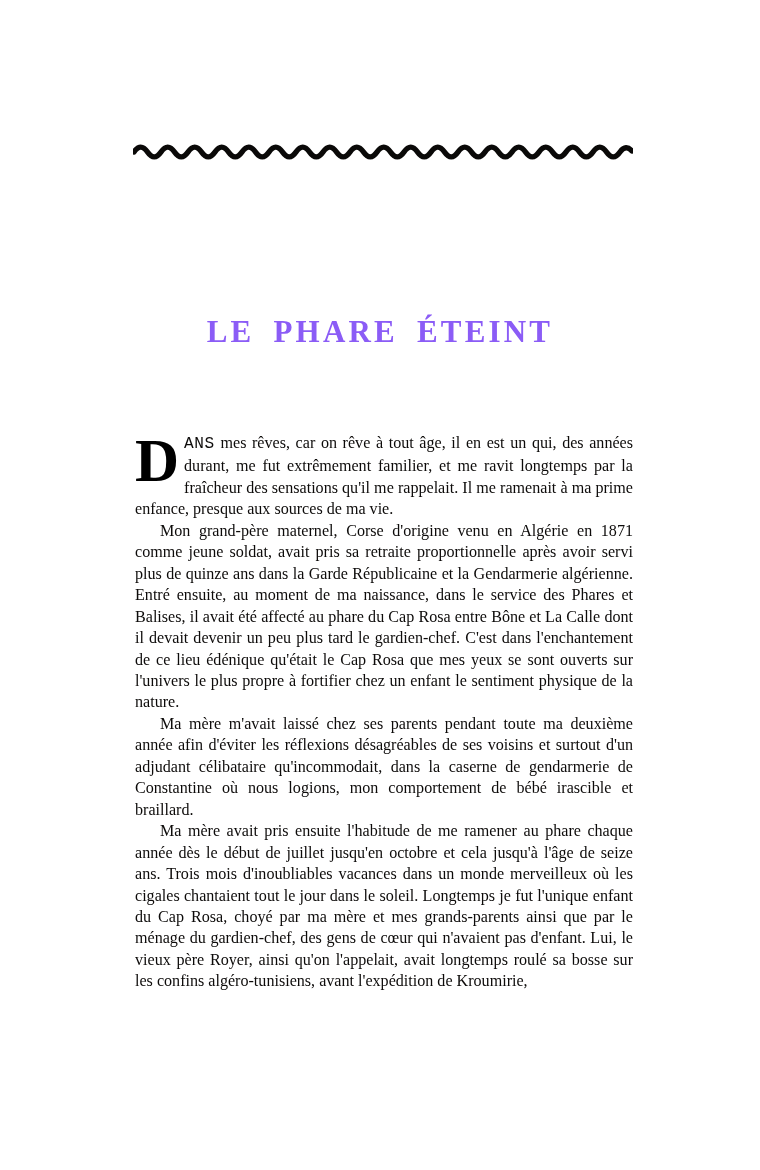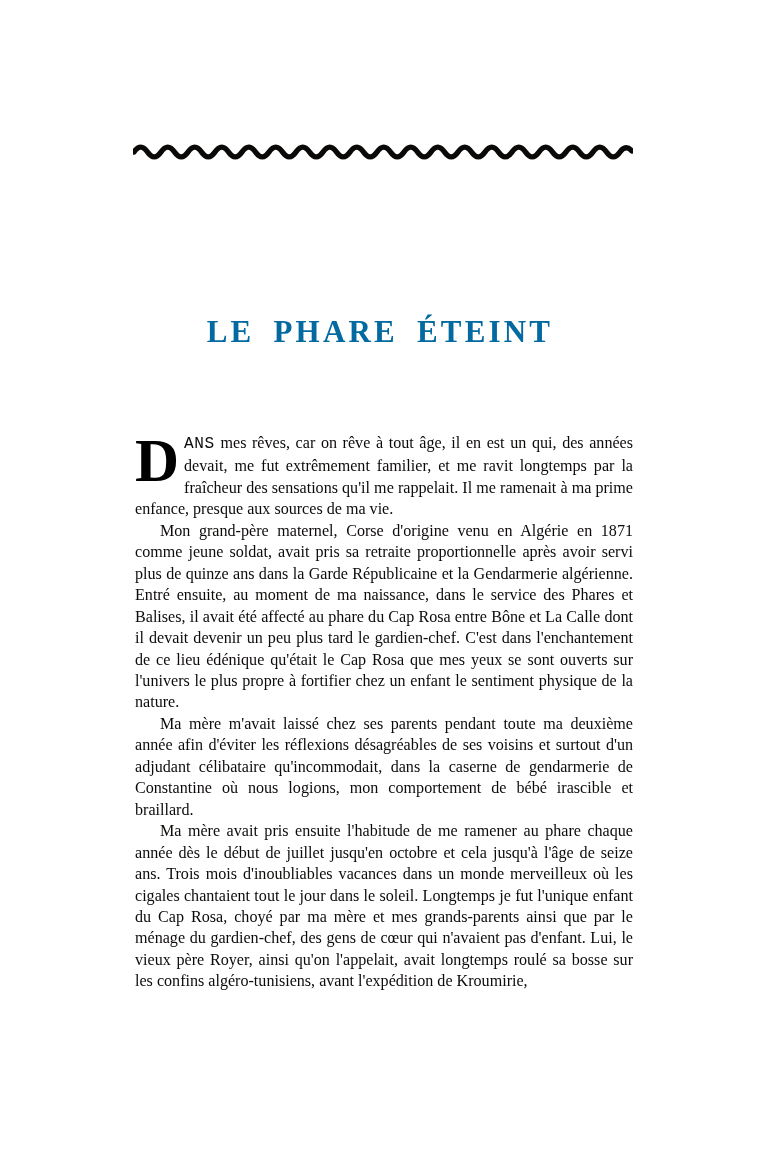--- a/index.html
+++ b/index.html
@@ -39,21 +39,21 @@
     position: absolute;
     left: 0;
     top: 293px;
     width: 760px;
     text-align: center;
     font-family: "Liberation Serif", "DejaVu Serif", serif;
     font-size: 31px;
     font-weight: bold;
     letter-spacing: 3.2px;
     word-spacing: 8px;
-    color: #0369a1;
+    color: #8b5cf6;
   }
 
   
   .textblock {
     position: absolute;
     left: 135px;
     top: 432px;
     width: 498px;
     font-size: 16.1px;
     line-height: 21.45px;
@@ -140,21 +140,21 @@
                  C 464.5,6.5 469,6.5 473.5,13 C 478,19.5 482.5,19.5 487,13
                  C 491,7.5 495,7.5 499,12"></path>
       </g>
     </svg>
   </div>
 
   <h1 class="chapter-title">LE  PHARE  ÉTEINT</h1>
 
   <div class="textblock">
 
-    <p class="opening"><span class="dropcap">D</span><span class="smallcaps">ANS</span><span> mes rêves, car on rêve à tout âge, il en est un qui, des années devait, me fut extrêmement familier, et me ravit longtemps par la fraîcheur des sensations qu'il me rappelait. Il me ramenait à ma prime enfance, presque aux sources de ma vie.</span></p>
+    <p class="opening"><span class="dropcap">D</span><span class="smallcaps">ANS</span><span> mes rêves, car on rêve à tout âge, il en est un qui, des années durant, me fut extrêmement familier, et me ravit longtemps par la fraîcheur des sensations qu'il me rappelait. Il me ramenait à ma prime enfance, presque aux sources de ma vie.</span></p>
 
     <p>Mon grand-père maternel, Corse d'origine venu en Algérie en 1871 comme jeune soldat, avait pris sa retraite proportionnelle après avoir servi plus de quinze ans dans la Garde Républicaine et la Gendarmerie algérienne. Entré ensuite, au moment de ma naissance, dans le service des Phares et Balises, il avait été affecté au phare du Cap Rosa entre Bône et La Calle dont il devait devenir un peu plus tard le gardien-chef. C'est dans l'enchantement de ce lieu édénique qu'était le Cap Rosa que mes yeux se sont ouverts sur l'univers le plus propre à fortifier chez un enfant le sentiment physique de la nature.</p>
 
     <p>Ma mère m'avait laissé chez ses parents pendant toute ma deuxième année afin d'éviter les réflexions désagréables de ses voisins et surtout d'un adjudant célibataire qu'incommodait, dans la caserne de gendarmerie de Constantine où nous logions, mon comportement de bébé irascible et braillard.</p>
 
     <p>Ma mère avait pris ensuite l'habitude de me ramener au phare chaque année dès le début de juillet jusqu'en octobre et cela jusqu'à l'âge de seize ans. Trois mois d'inoubliables vacances dans un monde merveilleux où les cigales chantaient tout le jour dans le soleil. Longtemps je fut l'unique enfant du Cap Rosa, choyé par ma mère et mes grands-parents ainsi que par le ménage du gardien-chef, des gens de cœur qui n'avaient pas d'enfant. Lui, le vieux père Royer, ainsi qu'on l'appelait, avait longtemps roulé sa bosse sur les confins algéro-tunisiens, avant l'expédition de Kroumirie,</p>
 
   </div>
 
 </div>

